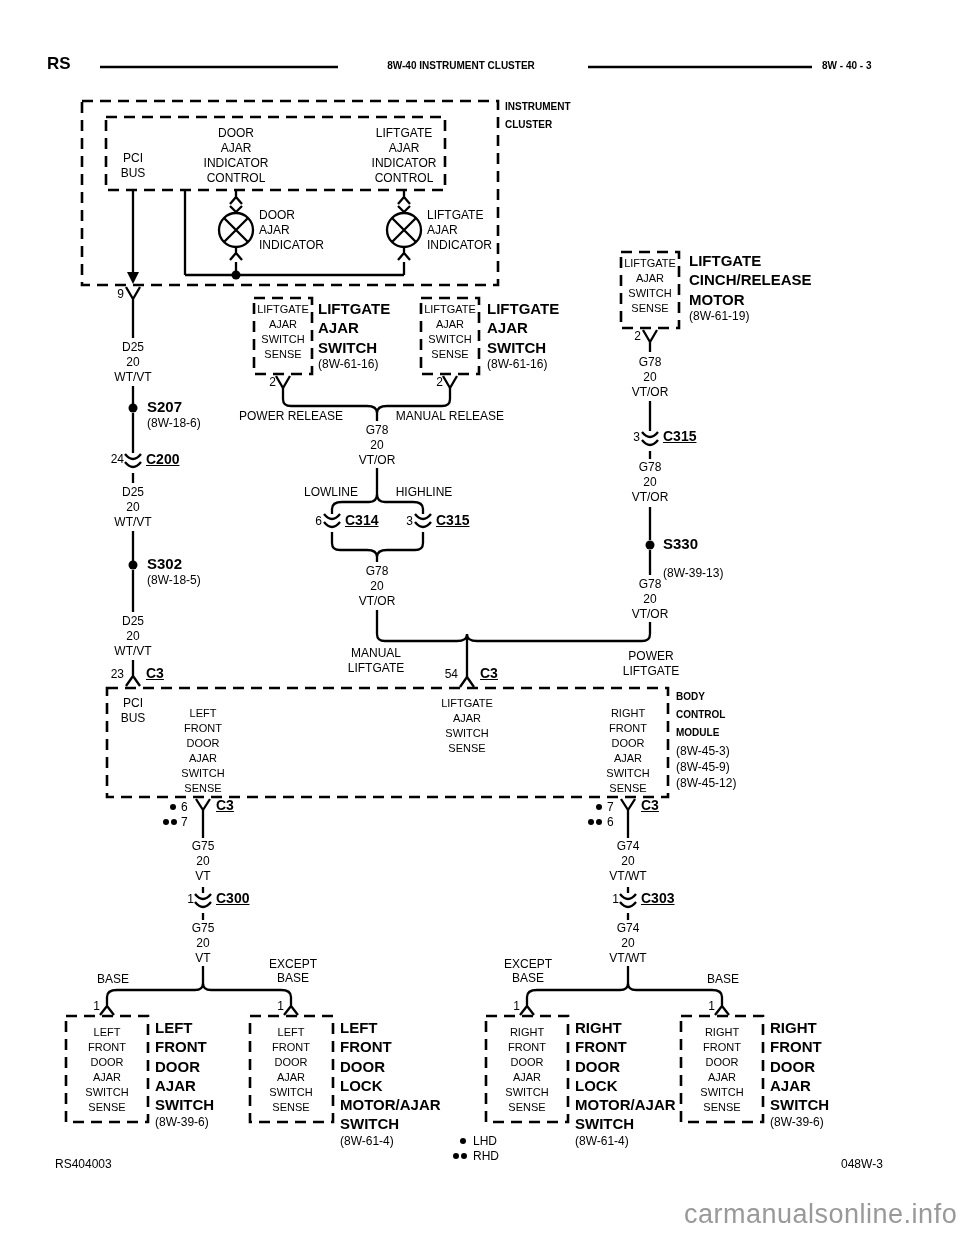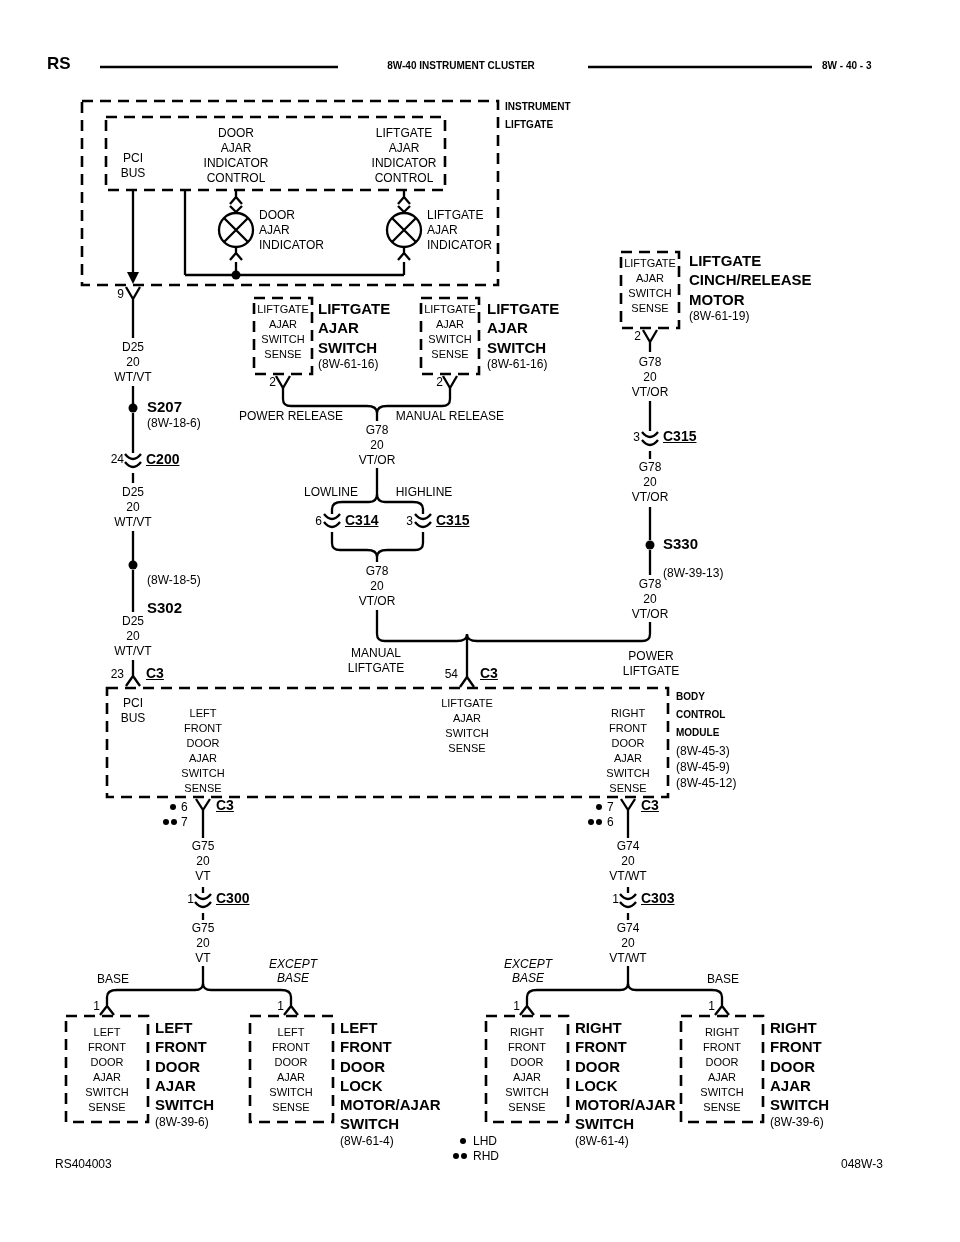--- a/index.html
+++ b/index.html
@@ -4,21 +4,21 @@
 <style>
   html,body{margin:0;padding:0;background:#fff;}
   .page{position:relative;width:960px;height:1242px;background:#ffffff;overflow:hidden;
         font-family:"Liberation Sans",sans-serif;color:#000;}
   svg.layer{position:absolute;left:0;top:0;width:960px;height:1242px;}
   .t{position:absolute;color:#000;white-space:pre-line;}
   .cx{transform:translateX(-50%);text-align:center;}
   .rx{transform:translateX(-100%);text-align:right;}
   .s12{font-size:12px;line-height:15px;}
   .s11{font-size:11px;line-height:15px;}
-  .lh13{line-height:13.5px;font-style:italic;}
+  .lh13{line-height:13.5px;}
   .b14{font-size:14px;font-weight:bold;line-height:15px;text-decoration:underline;}
   .b15{font-size:15px;font-weight:bold;line-height:19.3px;}
   .b15h{font-size:10px;font-weight:bold;line-height:18px;}
   .b17{font-size:17px;font-weight:bold;line-height:18px;}
   .wm{font-size:27px;color:#999999;letter-spacing:0.5px;white-space:nowrap;}
 </style>
 </head>
 <body>
 
 <div class="page">
@@ -135,21 +135,21 @@
         <circle cx="456" cy="1156" r="3"></circle>
         <circle cx="464" cy="1156" r="3"></circle>
     </g>
   </svg>
 
   <div class="t b17" style="left:47px;top:55px;">RS</div>
   <div class="t b15h cx" style="left:461px;top:57px;">8W-40 INSTRUMENT CLUSTER</div>
   <div class="t b15h" style="left:822px;top:57px;">8W - 40 - 3</div>
 
   <div class="t b15h" style="left:505px;top:98px;">INSTRUMENT
-LIFTGATE</div>
+CLUSTER</div>
   <div class="t s12 cx" style="left:133px;top:151px;">PCI
 BUS</div>
   <div class="t s12 cx" style="left:236px;top:126px;">DOOR
 AJAR
 INDICATOR
 CONTROL</div>
   <div class="t s12 cx" style="left:404px;top:126px;">LIFTGATE
 AJAR
 INDICATOR
 CONTROL</div>
@@ -164,21 +164,21 @@
   <div class="t s12 cx" style="left:133px;top:340px;">D25
 20
 WT/VT</div>
   <div class="t b15" style="left:147px;top:399px;line-height:15px;">S207</div>
   <div class="t s12" style="left:147px;top:416px;">(8W-18-6)</div>
   <div class="t s12 rx" style="left:124px;top:452px;">24</div>
   <div class="t b14" style="left:146px;top:452px;">C200</div>
   <div class="t s12 cx" style="left:133px;top:485px;">D25
 20
 WT/VT</div>
-  <div class="t b15" style="left:147px;top:556px;line-height:15px;margin-top:44px;">S302</div>
+  <div class="t b15" style="left:147px;top:556px;line-height:15px;">S302</div>
   <div class="t s12" style="left:147px;top:573px;">(8W-18-5)</div>
   <div class="t s12 cx" style="left:133px;top:614px;">D25
 20
 WT/VT</div>
   <div class="t s12 rx" style="left:124px;top:667px;">23</div>
   <div class="t b14" style="left:146px;top:666px;">C3</div>
 
   <div class="t s11 cx" style="left:283px;top:302px;">LIFTGATE
 AJAR
 SWITCH
@@ -353,14 +353,15 @@
 DOOR
 AJAR
 SWITCH</div>
   <div class="t s12" style="left:770px;top:1115px;">(8W-39-6)</div>
 
   <div class="t s12" style="left:473px;top:1134px;">LHD</div>
   <div class="t s12" style="left:473px;top:1149px;">RHD</div>
 
   <div class="t s12" style="left:55px;top:1157px;">RS404003</div>
   <div class="t s12" style="left:841px;top:1157px;">048W-3</div>
+  <div class="t wm" style="left:684px;top:1199px;">carmanualsonline.info</div>
 
 </div>
 
 </body></html>

